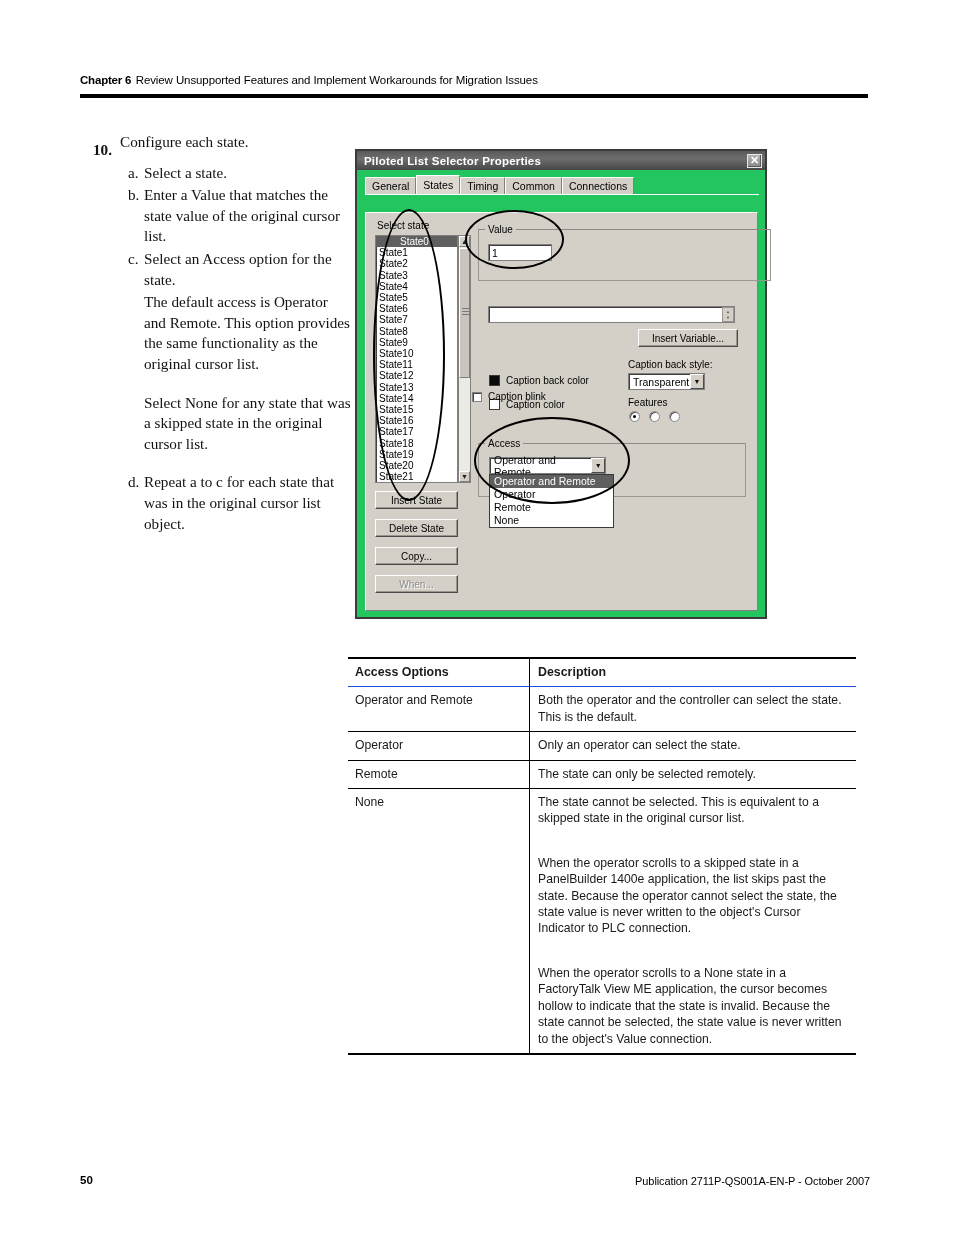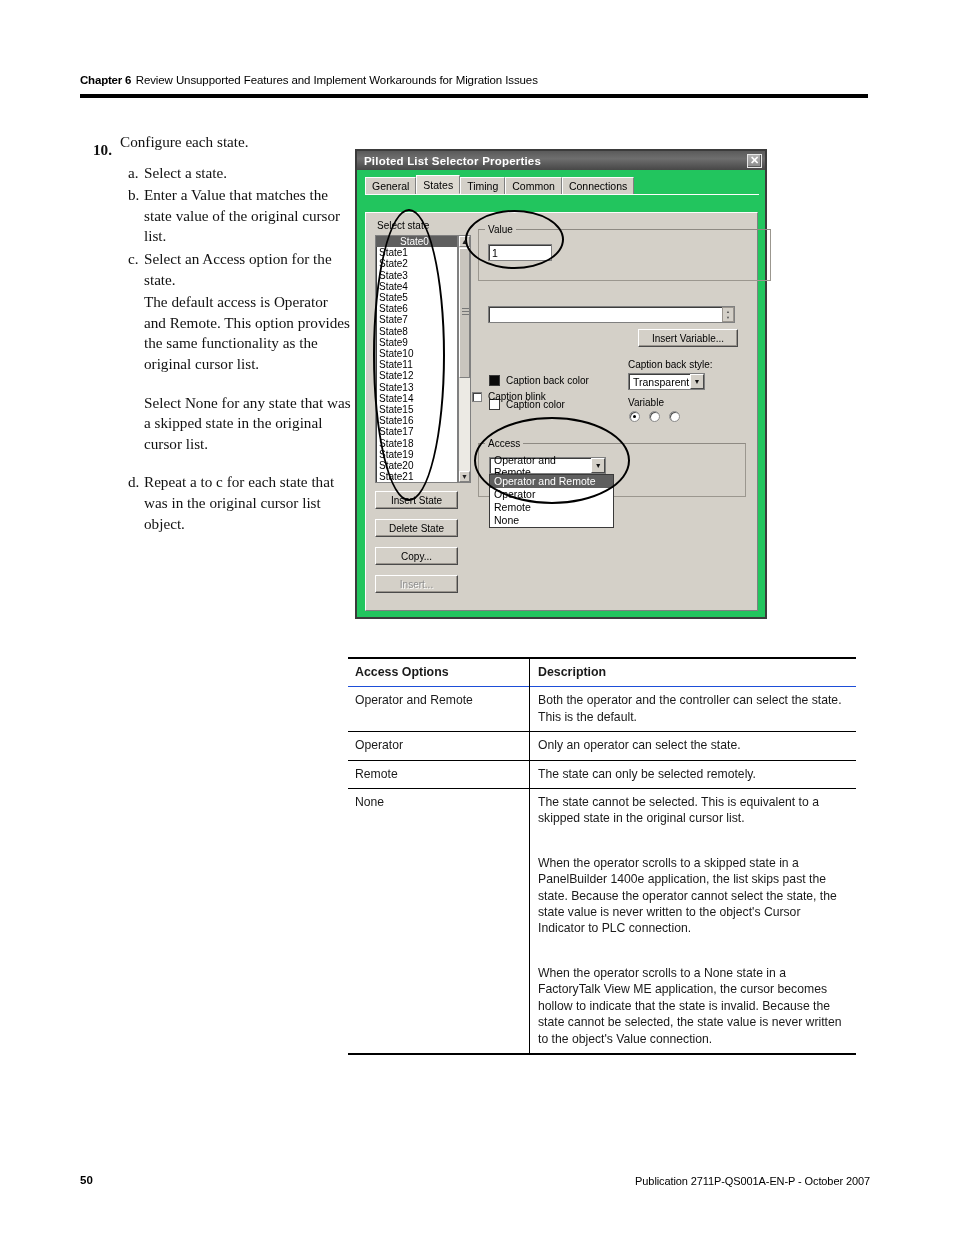--- a/index.html
+++ b/index.html
@@ -610,21 +610,21 @@
           <div class="sb-btn">▲</div>
           <div class="sb-thumb">
             <div class="sb-grip"></div>
           </div>
           <div class="sb-btn bottom">▼</div>
         </div>
 
         <div class="left-btn" style="top:278px;">Insert State</div>
         <div class="left-btn" style="top:306px;">Delete State</div>
         <div class="left-btn" style="top:334px;">Copy...</div>
-        <div class="left-btn disabled" style="top:362px;">Insert...</div>
+        <div class="left-btn disabled" style="top:362px;">When...</div>
 
         <div class="groupbox" style="left:112px; top:16px; width:293px; height:52px;">
           <span class="gb-title">Value</span>
         </div>
         <div class="textinput" style="left:122px; top:31px; width:64px; height:17px;">1</div>
 
 
         <div class="textinput" style="left:122px; top:93px; width:247px; height:17px;" title=""></div>
         <div style="position:absolute; left:356px; top:94px; width:12px; height:15px; background:#d4d0c8; border:1px solid #9a958e; box-sizing:border-box; display:flex; flex-direction:column; align-items:center; justify-content:space-around; font-size:4px; color:#555;">
           <span>▲</span>
@@ -646,21 +646,21 @@
           <span>Caption blink</span>
         </div>
 
         <div style="position:absolute; left:262px; top:146px; font-family:'Liberation Sans',sans-serif; font-size:10px; white-space:nowrap;">Caption back style:</div>
 
         <div class="combo" style="left:262px; top:160px; width:77px; height:17px;">
           <span>Transparent</span>
           <span class="combo-arrow">▼</span>
         </div>
 
-        <div style="position:absolute; left:262px; top:184px; font-family:'Liberation Sans',sans-serif; font-size:10px;">Variable</div>
+        <div style="position:absolute; left:262px; top:184px; font-family:'Liberation Sans',sans-serif; font-size:10px;">Features</div>
         <div class="radio-row" style="left:263px; top:198px;">
           <span class="radio on"></span>
           <span class="radio"></span>
           <span class="radio"></span>
         </div>
 
         <div class="groupbox" style="left:112px; top:230px; width:268px; height:54px;">
           <span class="gb-title">Access</span>
         </div>
 

